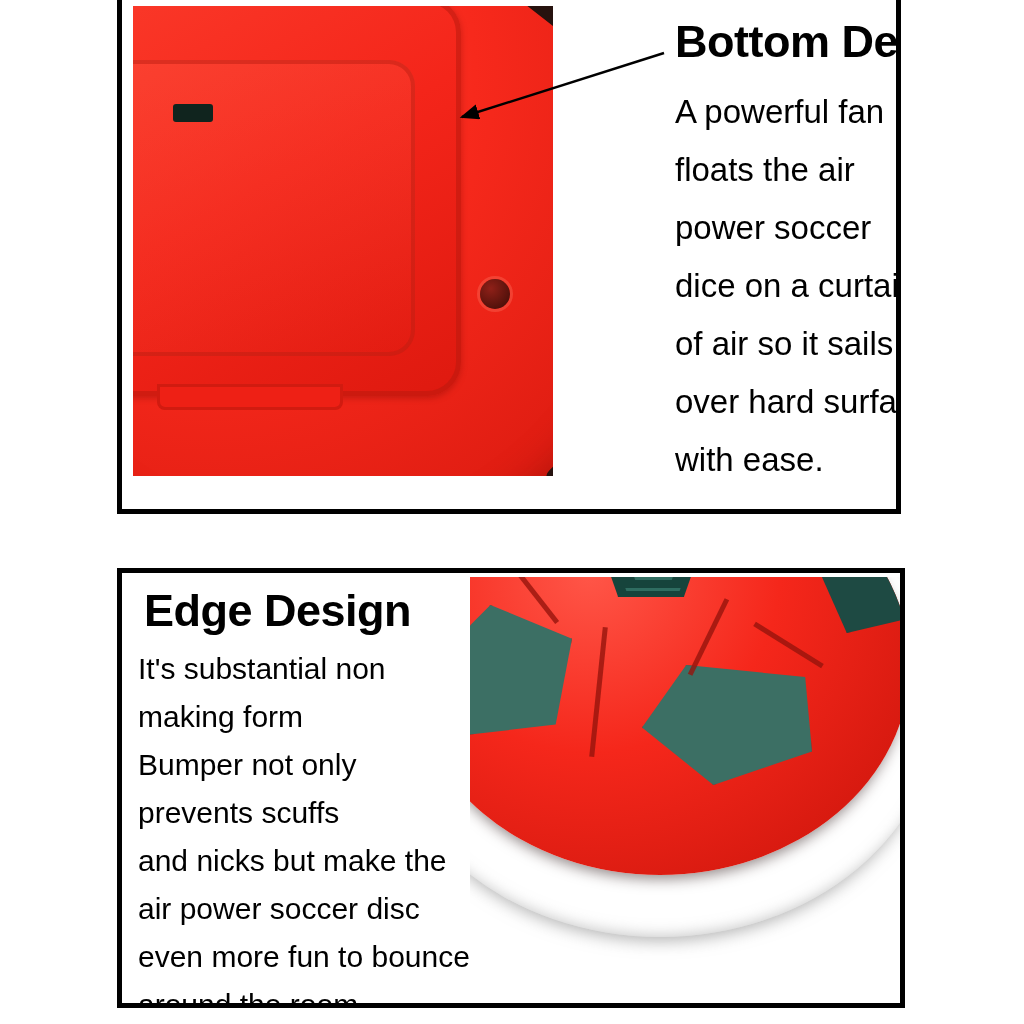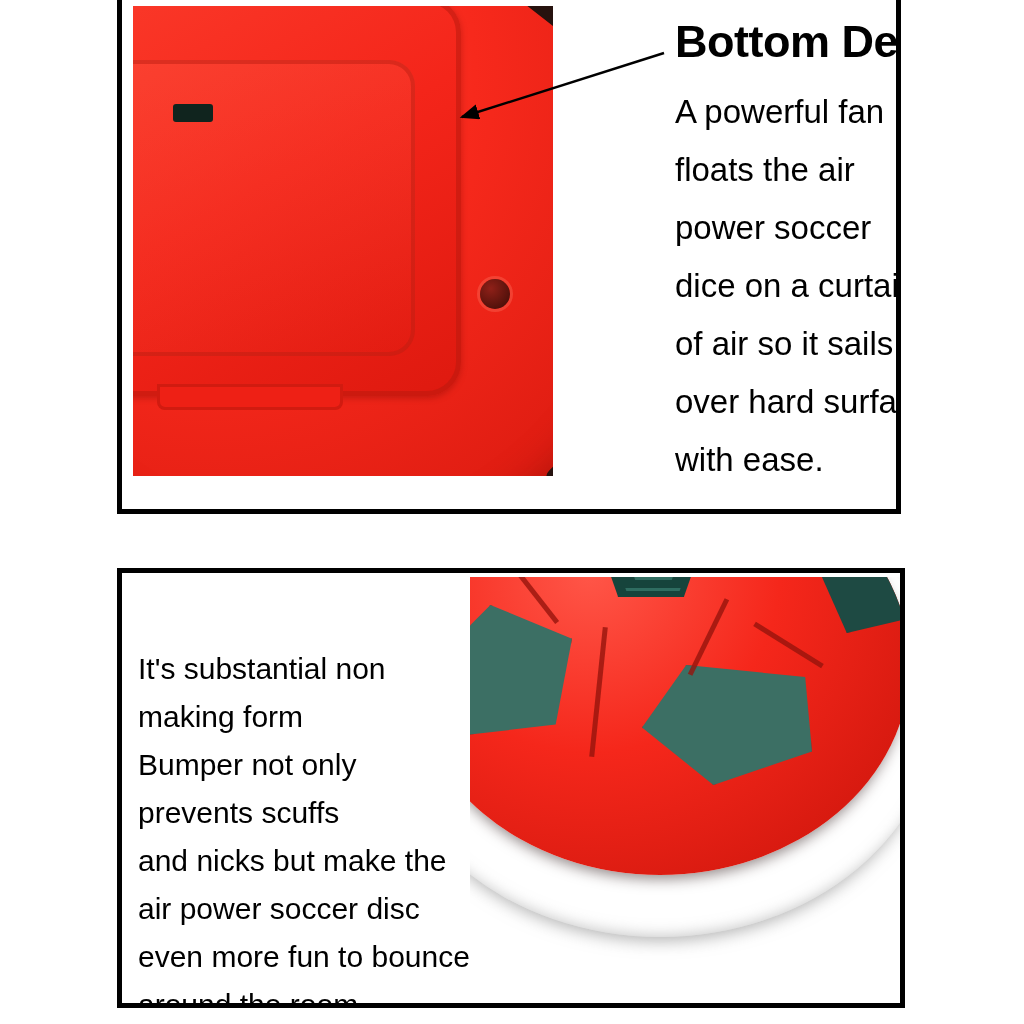--- a/index.html
+++ b/index.html
@@ -314,20 +314,21 @@
       <div class="seam" style="left:186px; top:172px; width:5px; height:130px; transform:rotate(6deg);"></div>
       <div class="seam" style="left:376px; top:150px; width:5px; height:80px; transform:rotate(-58deg);"></div>
 
       <div class="hub">
         <i></i>
           <i></i>
       </div>
     </div>
   </div>
 
+  <div class="heading" id="edge-design-heading">Edge Design</div>
 
   <div class="body-text" id="edge-design-body">It's substantial  non
 making form
 Bumper not only
 prevents scuffs
 and nicks but make the
 air power soccer disc
 even more fun to bounce
 around the room</div>
 </div>

